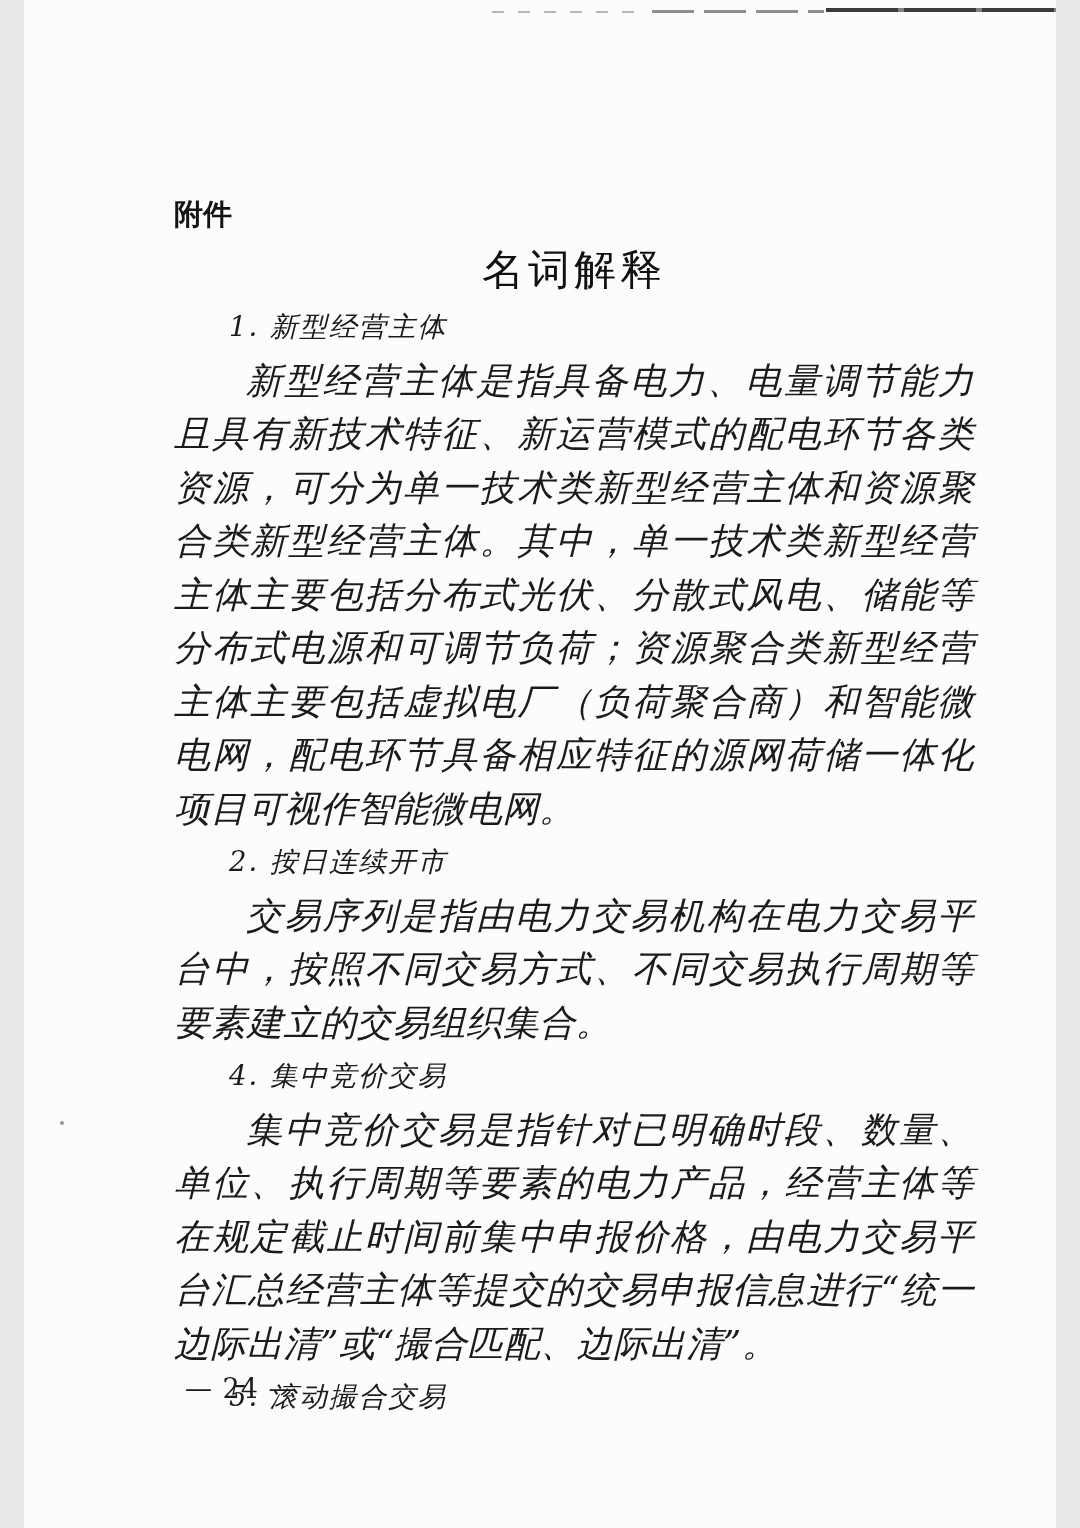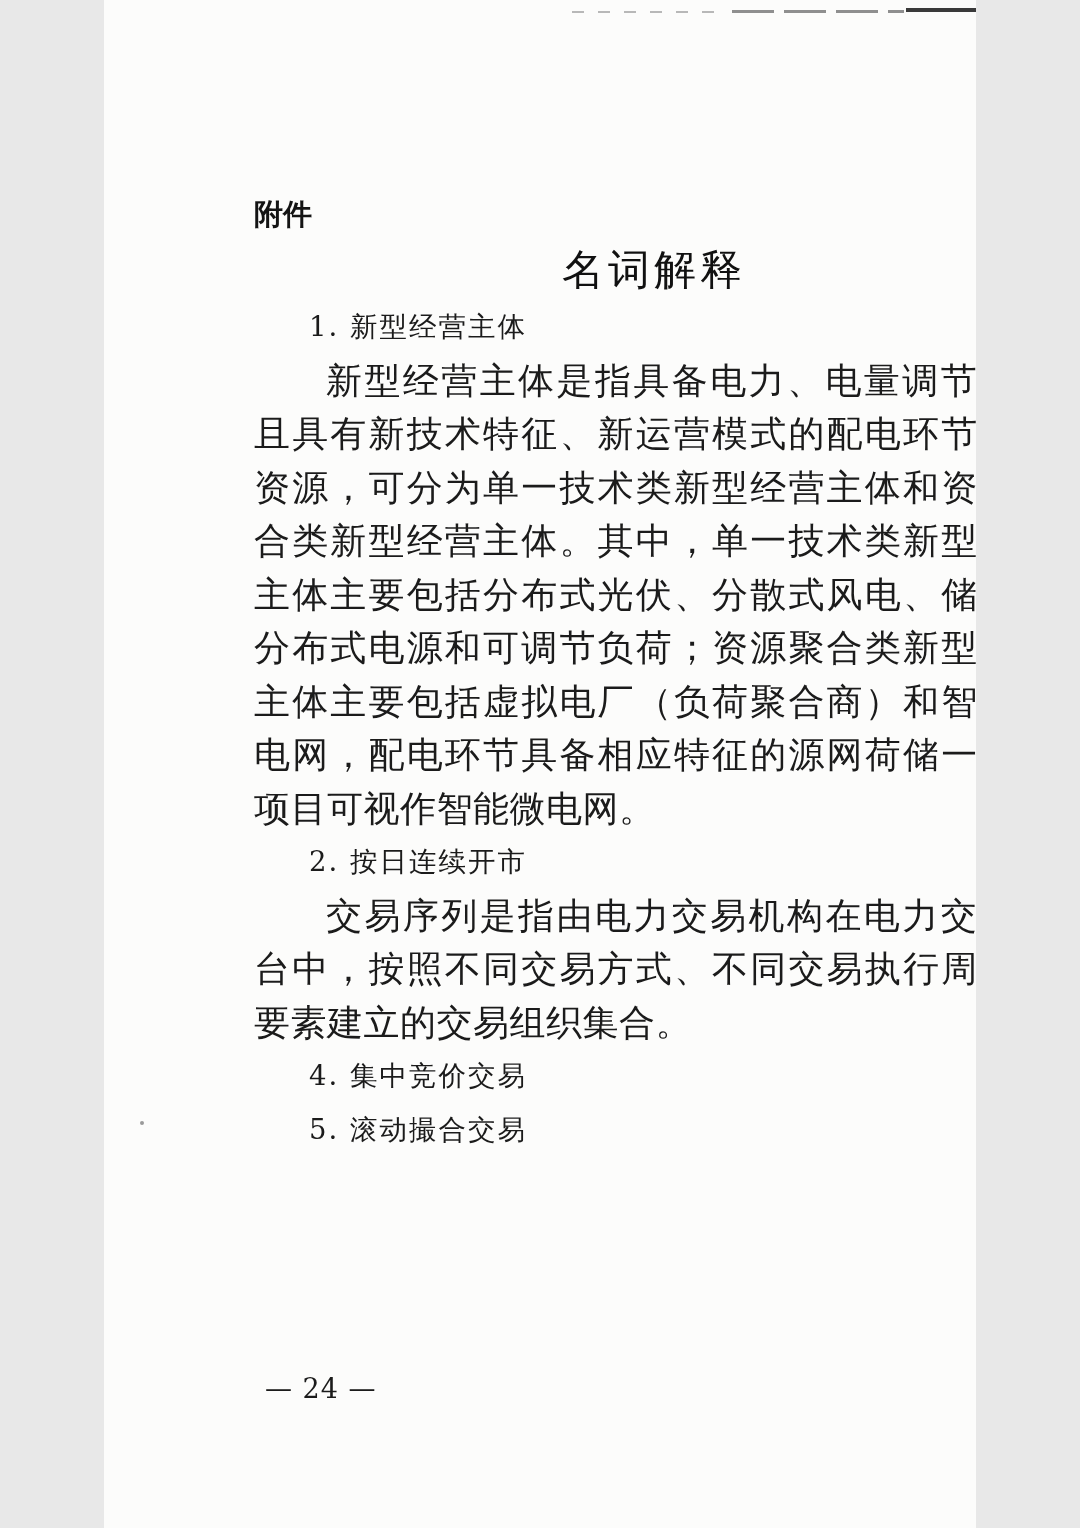--- a/index.html
+++ b/index.html
@@ -2,21 +2,21 @@
 <html lang="zh"><head>
 <meta charset="utf-8">
 <style>
   html, body {
     margin: 0;
     padding: 0;
     background: #e8e8e8;
   }
   .page {
     position: relative;
-    width: 872px;
+    width: 1032px;
     height: 1528px;
     margin: 0 auto;
     background: #fcfcfb;
     overflow: hidden;
     color: #1b1b1b;
     font-family: "DejaVu Serif", "Liberation Serif", serif;
   }
   
   .artifact-seg1 {
     position: absolute; top: 11px; left: 468px; width: 150px; height: 2px;
@@ -51,20 +51,21 @@
     margin: 12px 0 0 0;
     font-size: 42px;
     font-weight: normal;
     line-height: 52px;
     text-align: center;
     letter-spacing: 4px;
     color: #111;
   }
   .sections {
     margin-top: 4px;
+    font-style: italic;
   }
   .section-heading {
     margin: 0;
     font-size: 27.5px;
     font-weight: normal;
     line-height: 53.5px;
     text-indent: 2em;
     letter-spacing: 2px;
     white-space: nowrap;
   }
@@ -113,20 +114,21 @@
       <div class="section">
         <h2 class="section-heading">2. 按日连续开市</h2>
       </div>
 
       <div class="section">
         <p class="section-body">交易序列是指由电力交易机构在电力交易平台中，按照不同交易方式、不同交易执行周期等要素建立的交易组织集合。</p>
       </div>
 
       <div class="section">
         <h2 class="section-heading">4. 集中竞价交易</h2>
+        <p class="section-body">集中竞价交易是指针对已明确时段、数量、单位、执行周期等要素的电力产品，经营主体等在规定截止时间前集中申报价格，由电力交易平台汇总经营主体等提交的交易申报信息进行“统一边际出清”或“撮合匹配、边际出清”。</p>
       </div>
 
       <div class="section">
         <h2 class="section-heading">5. 滚动撮合交易</h2>
       </div>
 
     </div>
   </div>
 
   <div class="page-number">— 24 —</div>

